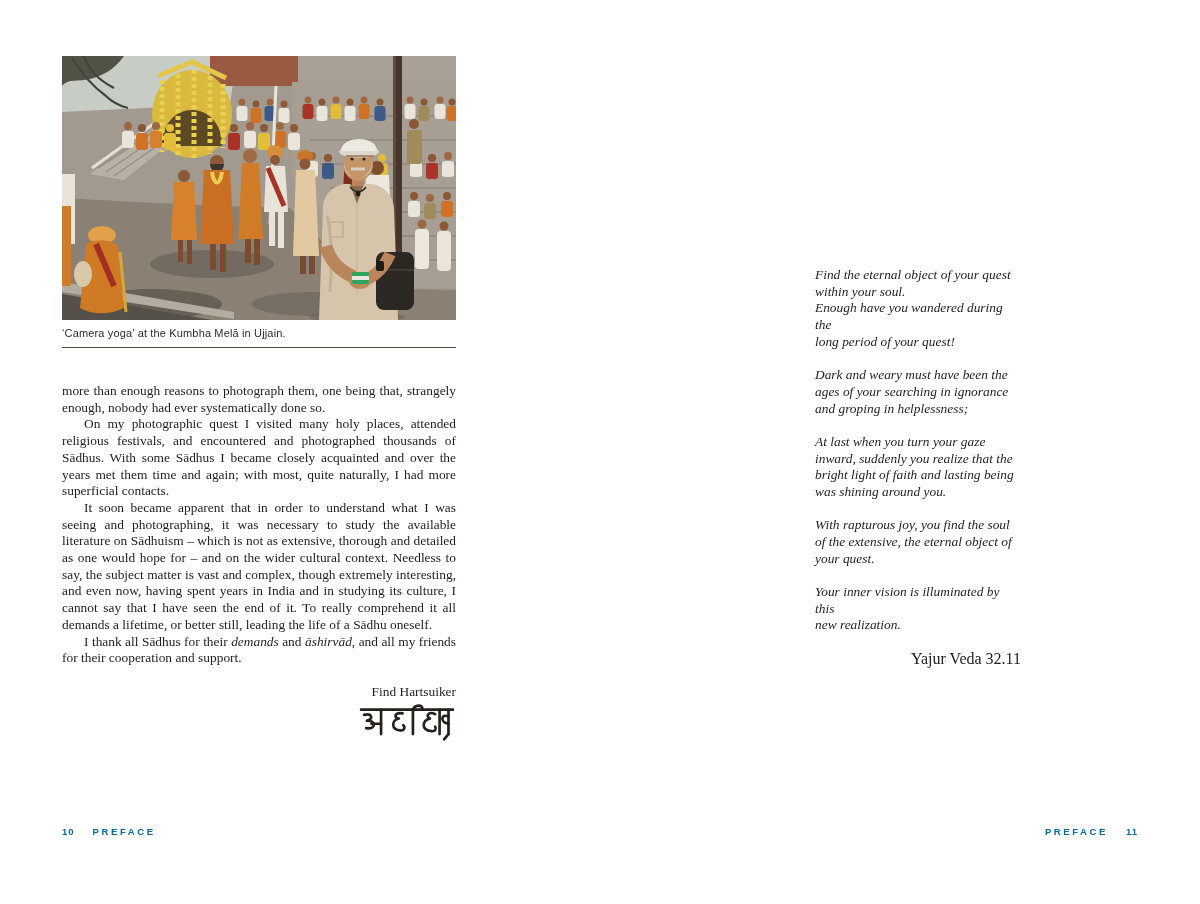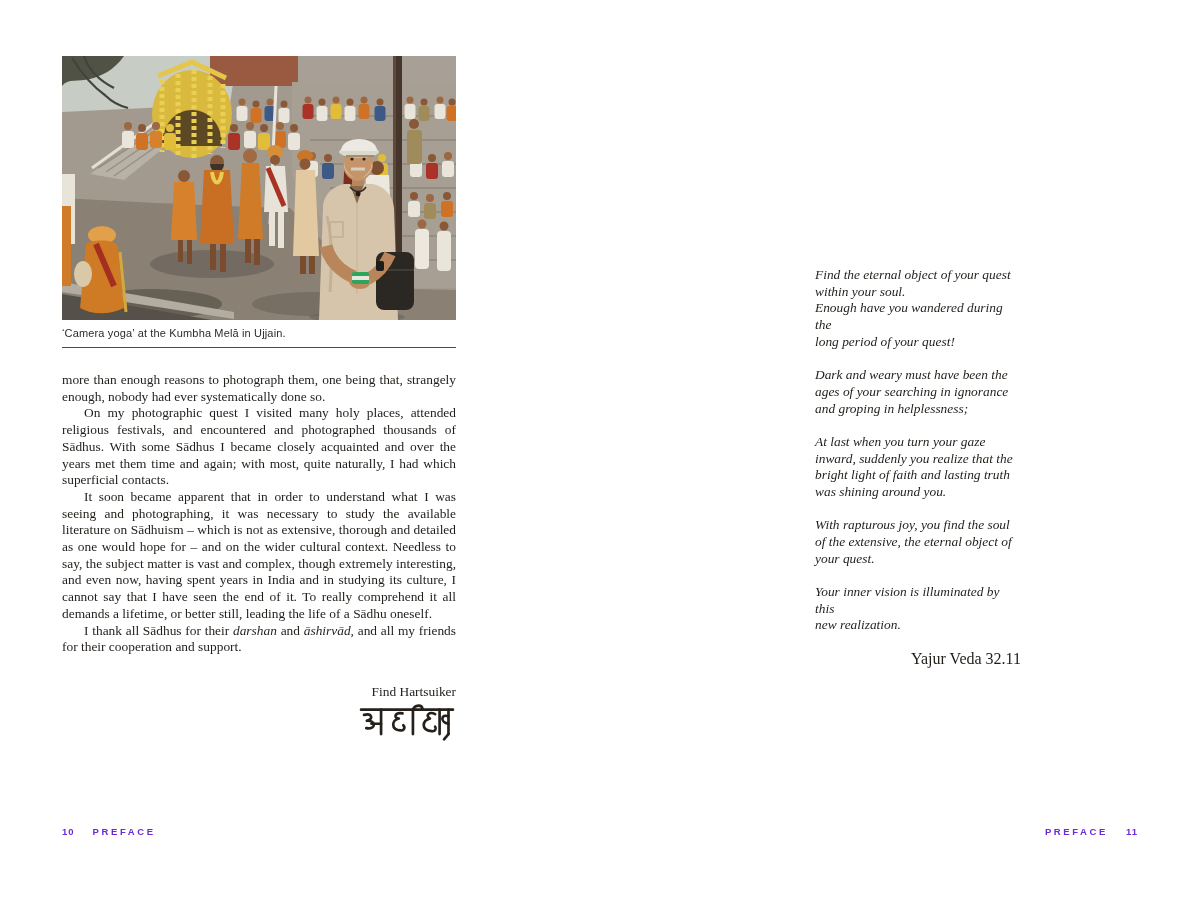--- a/index.html
+++ b/index.html
@@ -5,35 +5,35 @@
 <style>
   html,body{margin:0;padding:0;background:#ffffff;}
   .spread{position:relative;width:1200px;height:904px;background:#ffffff;
           font-family:"Liberation Serif",serif;color:#211d19;overflow:hidden;}
   
   .photo-figure{position:absolute;left:62px;top:56px;width:394px;margin:0;}
   .photo{display:block;width:394px;height:264px;}
   .photo-caption{font-family:"Liberation Sans",sans-serif;font-size:11px;
                  color:#2e2b28;margin-top:7px;letter-spacing:.15px;}
   .caption-rule{border-top:1px solid #4e4a46;margin-top:8px;height:0;}
-  .body-text{position:absolute;left:62px;top:372px;width:394px;
+  .body-text{position:absolute;left:62px;top:383px;width:394px;
              font-size:13.4px;line-height:16.7px;text-align:justify;font-family:Liberation Serif, serif;}
   .body-text p{margin:0;}
   .indent{text-indent:22px;}
   .signature{position:absolute;left:62px;top:684px;width:394px;text-align:right;}
   .sig-name{font-size:13.4px;}
   .sig-devanagari{margin-top:3px;}
   
   .quote{position:absolute;left:815px;top:267px;width:206px;
          font-style:italic;font-size:13.4px;line-height:16.7px;}
   .stanza{white-space:pre-line;margin:0 0 16.6px 0;}
   .attribution{font-style:normal;text-align:right;font-size:16px;margin-top:12px;}
   
   .folio{position:absolute;top:826px;font-family:"Liberation Sans",sans-serif;
-         color:#6d28d9;display:flex;align-items:baseline;}
+         color:#0369a1;display:flex;align-items:baseline;}
   .folio-left{left:62px;}
   .folio-right{right:62px;}
   .runhead{letter-spacing:2.6px;font-weight:600;font-size:9.5px;}
   .pagenum{font-size:9.5px;letter-spacing:1px;font-weight:600;}
   .folio-left .runhead{margin-left:18px;}
   .folio-right .pagenum{margin-left:18px;}
 </style>
 </head>
 <body>
 
@@ -322,23 +322,23 @@
           <path d="M288,131 C293,137 300,137 304,131" stroke="#2e2b26" stroke-width="1.5" fill="none"></path>
           <circle cx="296" cy="138" r="2.4" fill="#1f1d1a"></circle>
         </g>
       </svg>
       <figcaption class="photo-caption">‘Camera yoga’ at the Kumbha Melā in Ujjain.</figcaption>
       <div class="caption-rule"></div>
     </figure>
 
     <div class="body-text">
       <p>more than enough reasons to photograph them, one being that, strangely enough, nobody had ever systematically done so.</p>
-      <p class="indent">On my photographic quest I visited many holy places, attended religious festivals, and encountered and photographed thousands of Sādhus. With some Sādhus I became closely acquainted and over the years met them time and again; with most, quite naturally, I had which superficial contacts.</p>
+      <p class="indent">On my photographic quest I visited many holy places, attended religious festivals, and encountered and photographed thousands of Sādhus. With some Sādhus I became closely acquainted and over the years met them time and again; with most, quite naturally, I had more superficial contacts.</p>
       <p class="indent">It soon became apparent that in order to understand what I was seeing and photographing, it was necessary to study the available literature on Sādhuism  – which is not as extensive, thorough and detailed as one would hope for – and on the wider cultural context. Needless to say, the subject matter is vast and complex, though extremely interesting, and even now, having spent years in India and in studying its culture, I cannot say that I have seen the end of it. To really comprehend it all demands a lifetime, or better still, leading the life of a Sādhu oneself.</p>
-      <p class="indent"><span>I thank all Sādhus for their </span><em>darshan</em><span> and </span><em>āshirvād</em><span>, and all my friends for their cooperation and support.</span></p>
+      <p class="indent"><span>I thank all Sādhus for their </span><em>demands</em><span> and </span><em>āshirvād</em><span>, and all my friends for their cooperation and support.</span></p>
     </div>
 
     <div class="signature">
       <div class="sig-name">Find Hartsuiker</div>
       <svg class="sig-devanagari" width="98" height="40" viewBox="0 0 132 54" role="img" aria-label="आदोल्फ्">
         <g stroke="#25201b" stroke-width="3.6" fill="none" stroke-linecap="round" stroke-linejoin="round">
           <path d="M4,9 H128"></path>
           <path d="M8,16 C19,13 21,22 12,24"></path>
           <path d="M12,24 C24,23 25,36 11,34"></path>
           <path d="M18,28 C23,28 27,28 31,28"></path>
@@ -365,21 +365,21 @@
     <div class="quote">
       <div class="stanza">Find the eternal object of your quest
 within your soul.
 Enough have you wandered during the
 long period of your quest!</div>
       <div class="stanza">Dark and weary must have been the
 ages of your searching in ignorance
 and groping in helplessness;</div>
       <div class="stanza">At last when you turn your gaze
 inward, suddenly you realize that the
-bright light of faith and lasting truth
+bright light of faith and lasting being
 was shining around you.</div>
       <div class="stanza">With rapturous joy, you find the soul
 of the extensive, the eternal object of
 your quest.</div>
       <div class="stanza">Your inner vision is illuminated by this
 new realization.</div>
       <div class="attribution">Yajur Veda 32.11</div>
     </div>
 
     <footer class="folio folio-right">

